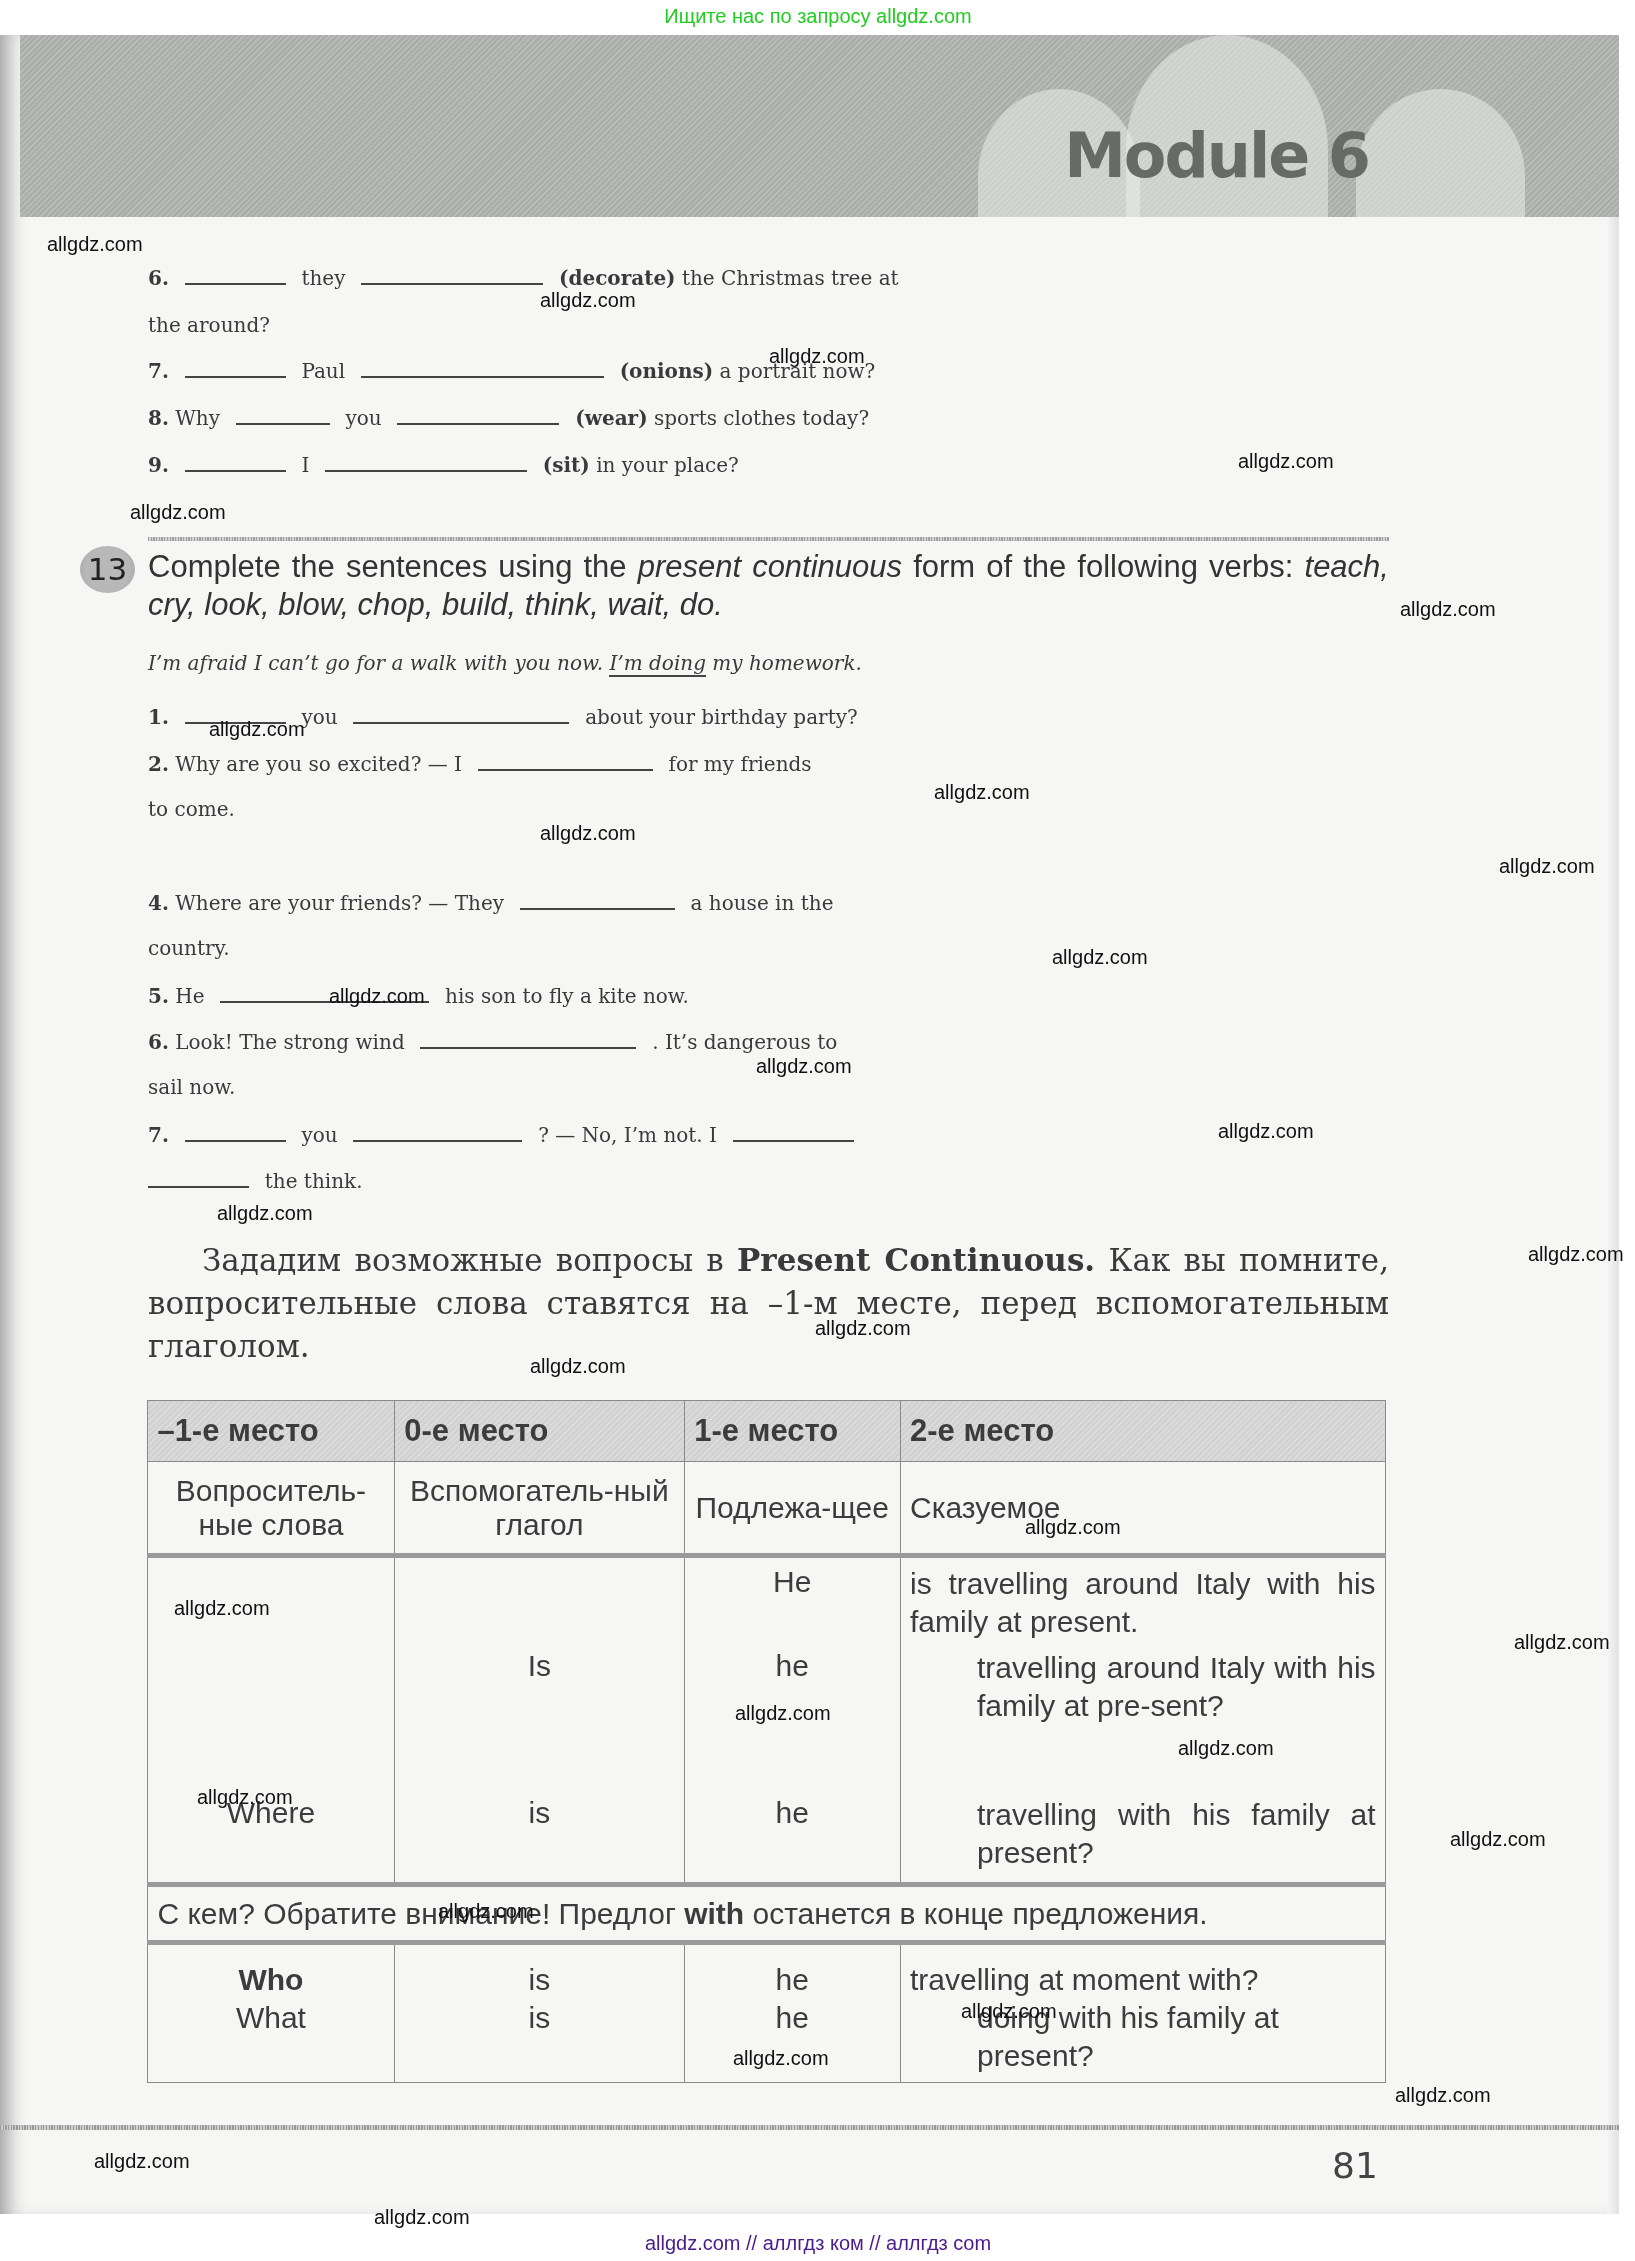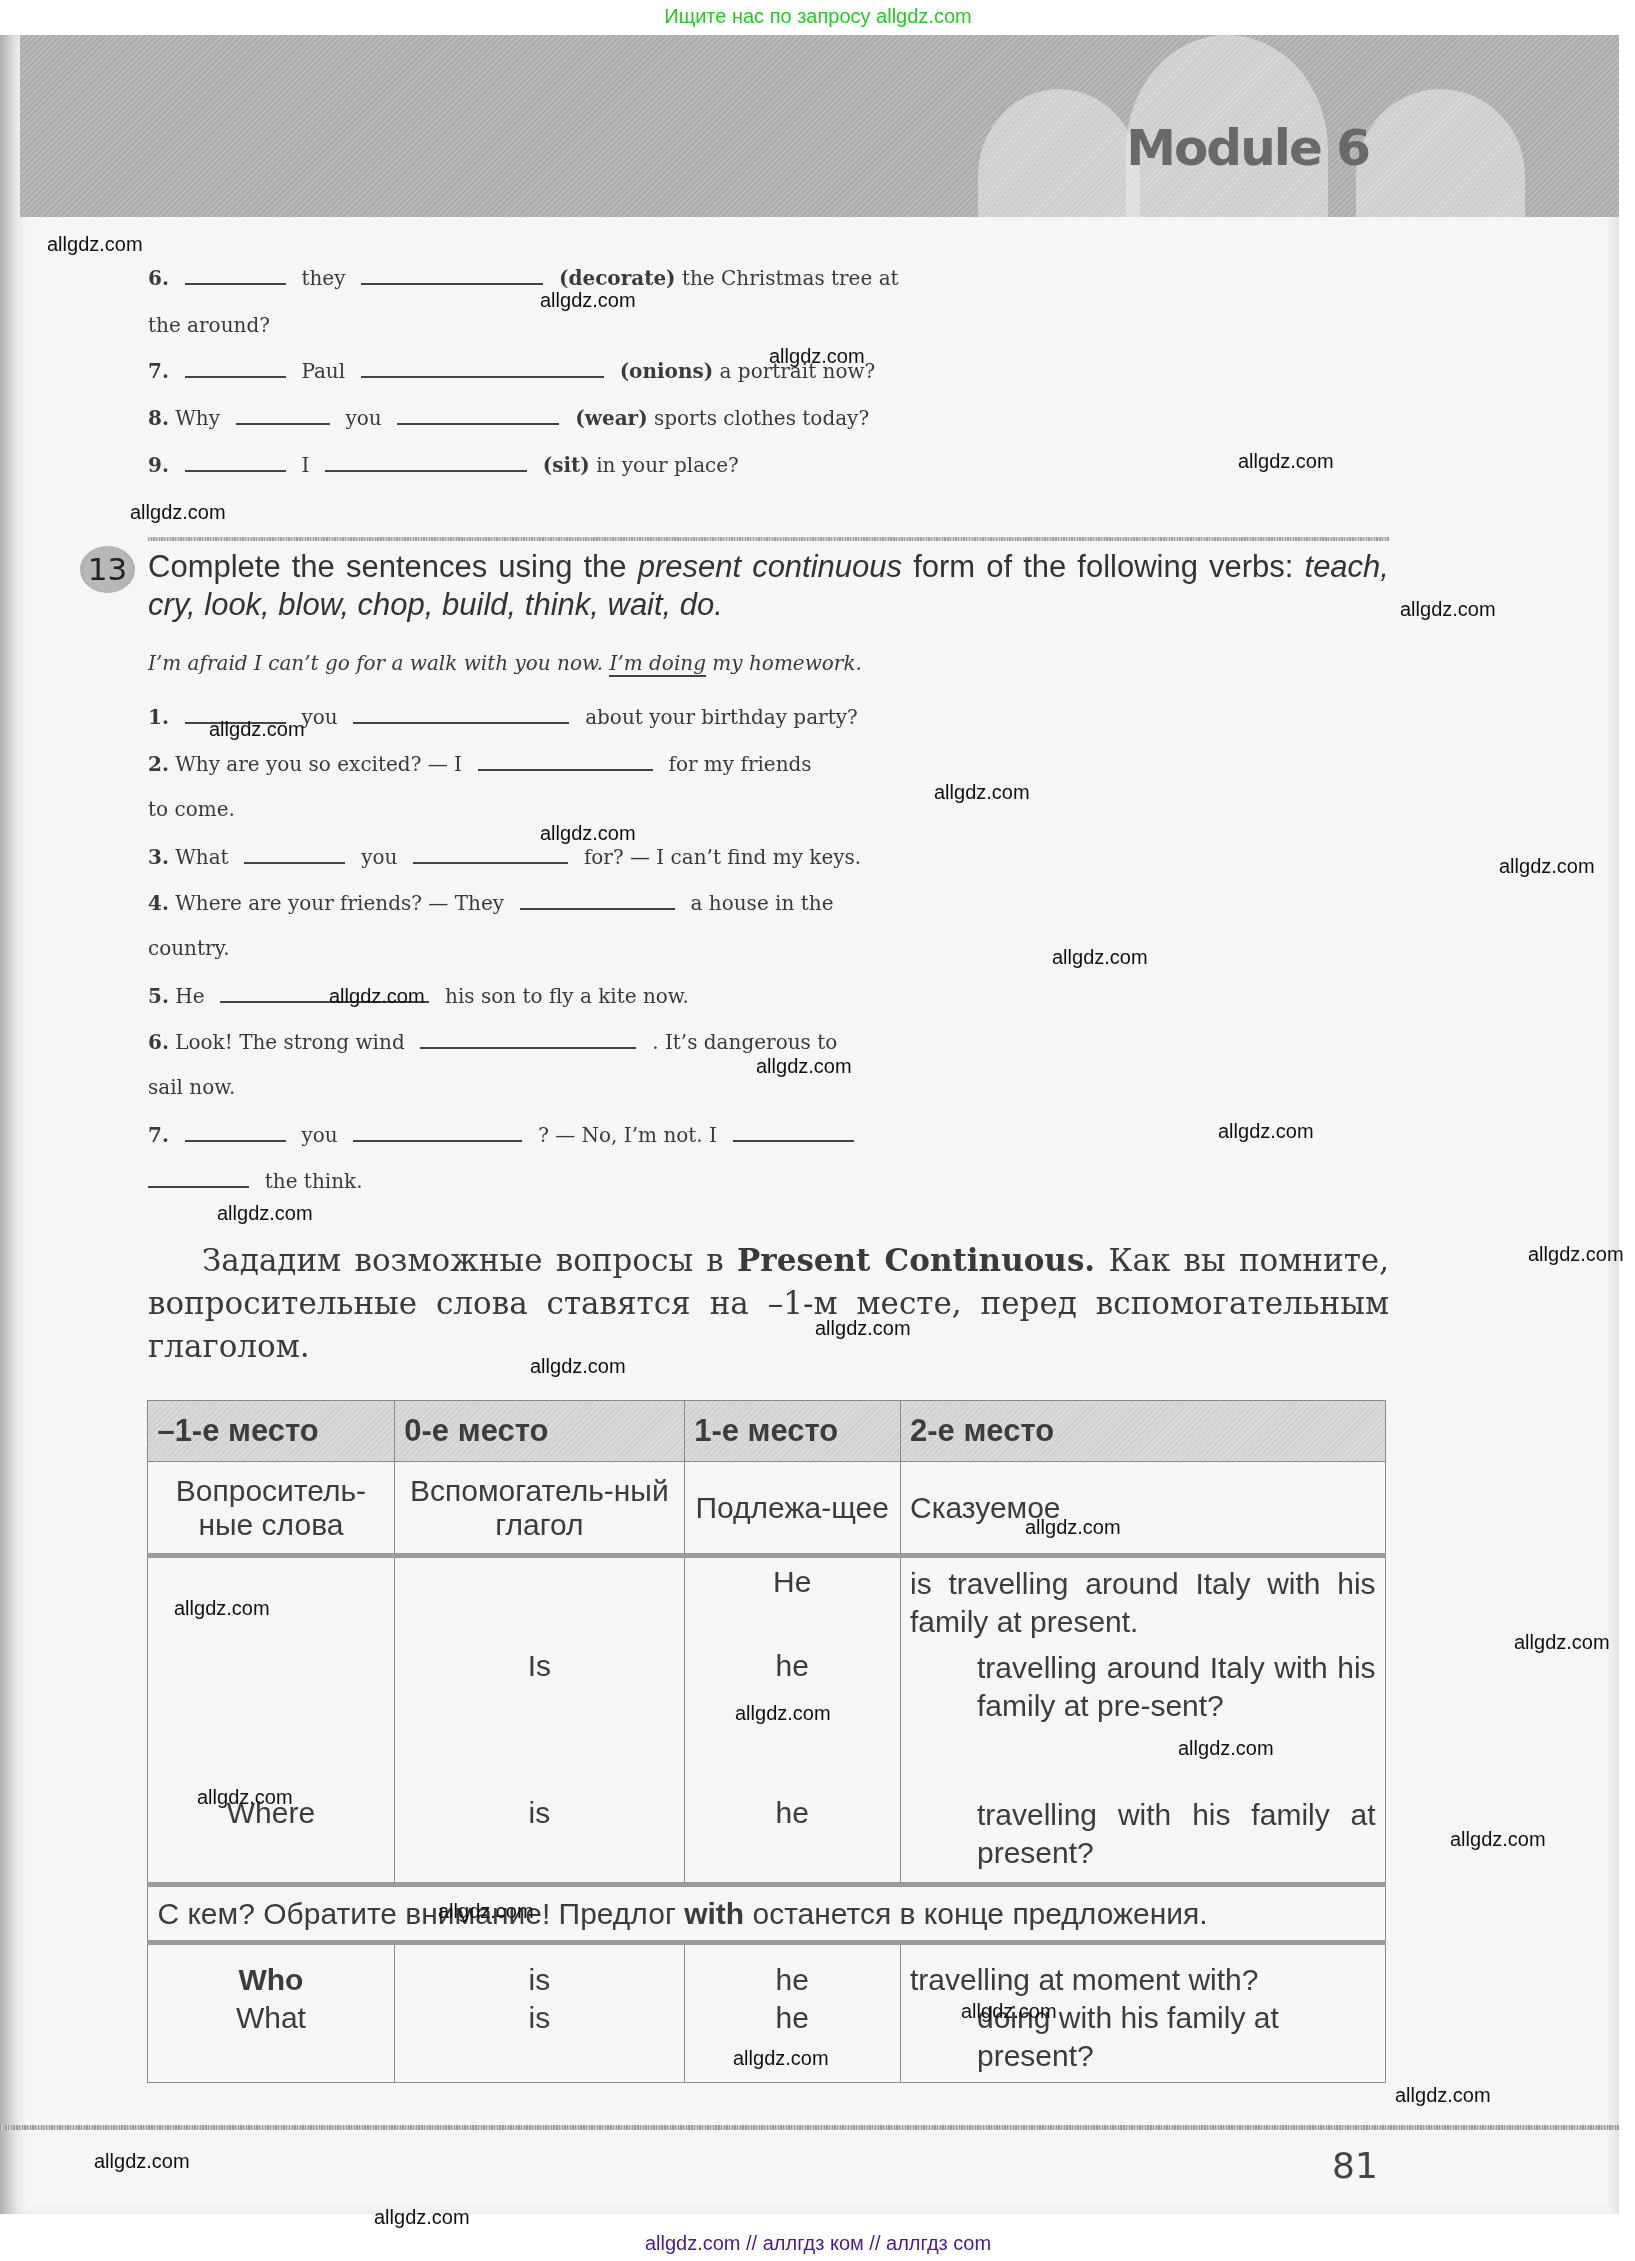--- a/index.html
+++ b/index.html
@@ -25,21 +25,21 @@
   }
   .header-band {
     position: absolute; left: 20px; top: 0; width: 1599px; height: 182px;
     background: repeating-linear-gradient(135deg, #a9aca9 0 2px, #b7bab7 2px 4px);
     overflow: hidden;
   }
   .petal { position: absolute; border-radius: 50% 50% 0 0; background: rgba(235,237,235,0.55); }
   .module-title {
     position: absolute; right: 250px; top: 84px;
     font-family: "DejaVu Sans", sans-serif; font-weight: bold;
-    font-size: 50px; letter-spacing: -2px; color: #676a67;
+    font-size: 62px; letter-spacing: -2px; color: #676a67;
   }
   .content { position: absolute; left: 0; top: 0; width: 100%; height: 100%; }
   .line {
     position: absolute; left: 148px; width: 1235px;
     font-size: 20px; line-height: 43px; white-space: nowrap;
   }
   .num { font-weight: bold; }
   .blank {
     display: inline-block; border-bottom: 2px solid #444; height: 27px;
     vertical-align: baseline; margin: 0 9.4px;
@@ -184,28 +184,20 @@
   </div>
 
   <div class="line" style="top:742px;">
     <span class="num">2.</span>
     <span>Why are you so excited? — I</span>
     <span class="blank" style="width:175px;"></span>
     <span>for my friends</span>
   </div>
   <div class="line" style="top:788px;">to come.</div>
 
-  <div class="line" style="top:835px;">
-    <span class="num">3.</span>
-    <span>What</span>
-    <span class="blank" style="width:101px;"></span>
-    <span>you</span>
-    <span class="blank" style="width:155px;"></span>
-    <span>for? — I can’t find my keys.</span>
-  </div>
 
   <div class="line" style="top:881px;">
     <span class="num">4.</span>
     <span>Where are your friends? — They</span>
     <span class="blank" style="width:155px;"></span>
     <span>a house in the</span>
   </div>
   <div class="line" style="top:927px;">country.</div>
 
   <div class="line" style="top:974px;">

